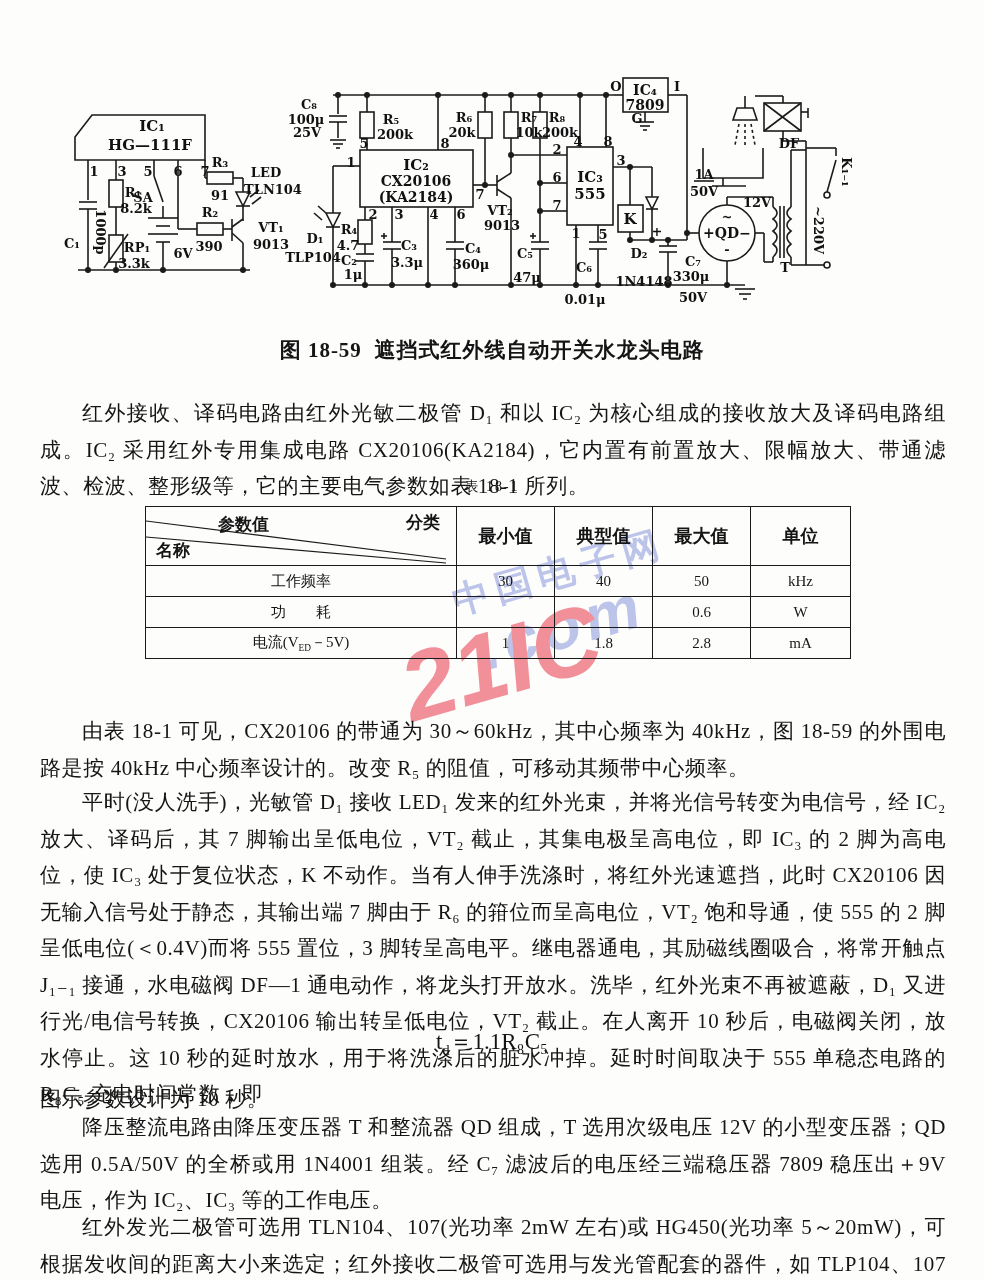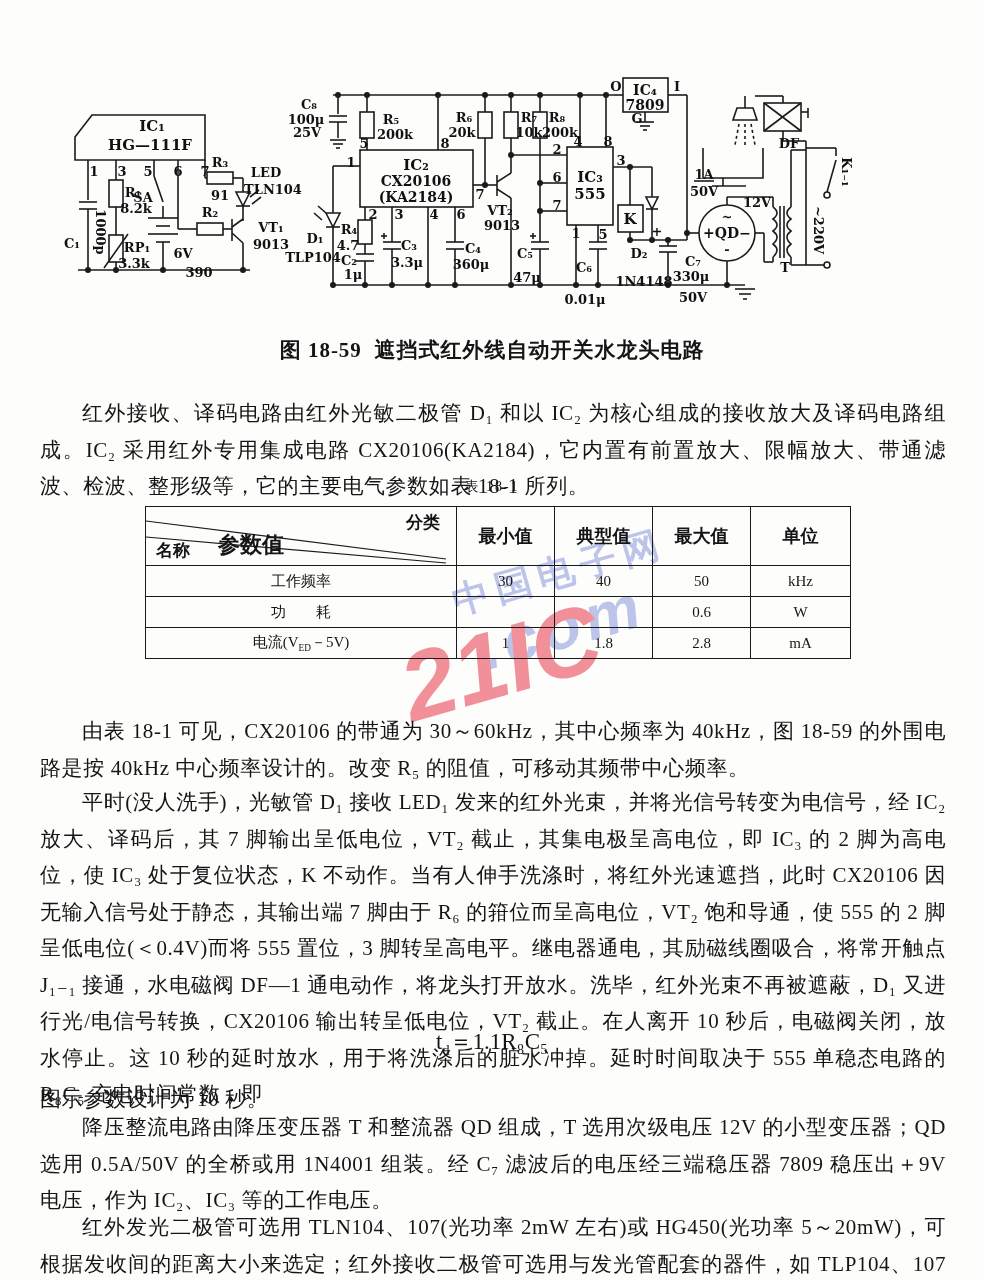--- a/index.html
+++ b/index.html
@@ -22,21 +22,21 @@
   
   .ptable{position:absolute;left:145px;top:506px;border-collapse:collapse;z-index:1;
           background:transparent;table-layout:fixed;}
   .ptable td{border:1.6px solid #1a1a1a;text-align:center;font-size:18px;padding:0;
              background:transparent;font-weight:bold;}
   .ptable tr.hrow td{height:58px;}
   .ptable tr.drow td{height:30px;font-weight:normal;font-size:15px;}
   td.corner{position:relative;width:310px;}
   td.c1,td.c2,td.c3{width:97px;} td.c4{width:99px;}
   .corner svg{position:absolute;left:0;top:0;width:100%;height:100%;}
-  .corner .c-mid{position:absolute;left:72px;top:23px;font-size:22px;}
+  .corner .c-mid{position:absolute;left:72px;top:6px;font-size:17px;}
   .corner .c-top{position:absolute;right:16px;top:4px;font-size:17px;}
   .corner .c-bot{position:absolute;left:10px;bottom:3px;font-size:17px;}
   sub.sm{font-size:0.62em;}
   
   .formula{position:absolute;left:0;top:1026px;width:984px;text-align:center;font-size:23px;z-index:1;}
   
   .watermark{position:absolute;left:408px;top:540px;width:360px;height:180px;z-index:0;
              transform:rotate(-16deg);opacity:0.9;pointer-events:none;}
   .wm-cn{position:absolute;left:58px;top:2px;font-size:37px;font-weight:bold;letter-spacing:7px;
          font-family:"Liberation Sans",sans-serif;}
@@ -283,21 +283,21 @@
         <span class="clabel" style="left: 136px; top: 208px;">8.2k</span>
         <span class="clabel" style="left: 143px; top: 197px;">SA</span>
         <span class="clabel" style="left: 72px; top: 243px;">C₁</span>
         <span class="clabel" style="left: 100px; top: 232px; transform: translate(-50%, -50%) rotate(90deg);">1000p</span>
         <span class="clabel" style="left: 137px; top: 247px;">RP₁</span>
         <span class="clabel" style="left: 134px; top: 263px;">3.3k</span>
         <span class="clabel" style="left: 183px; top: 253px;">6V</span>
         <span class="clabel" style="left: 220px; top: 162px;">R₃</span>
         <span class="clabel" style="left: 220px; top: 195px;">91</span>
         <span class="clabel" style="left: 210px; top: 212px;">R₂</span>
-        <span class="clabel" style="left: 199px; top: 246px; margin-top: 26px;">390</span>
+        <span class="clabel" style="left: 209px; top: 246px;">390</span>
         <span class="clabel" style="left: 266px; top: 172px;">LED</span>
         <span class="clabel" style="left: 273px; top: 189px;">TLN104</span>
         <span class="clabel" style="left: 271px; top: 227px;">VT₁</span>
         <span class="clabel" style="left: 271px; top: 244px;">9013</span>
         <span class="clabel" style="left: 309px; top: 104px;">C₈</span>
         <span class="clabel" style="left: 306px; top: 119px;">100μ</span>
         <span class="clabel" style="left: 307px; top: 132px;">25V</span>
         <span class="clabel" style="left: 391px; top: 119px;">R₅</span>
         <span class="clabel" style="left: 395px; top: 134px;">200k</span>
         <span class="clabel" style="left: 364px; top: 143px;">5</span>

